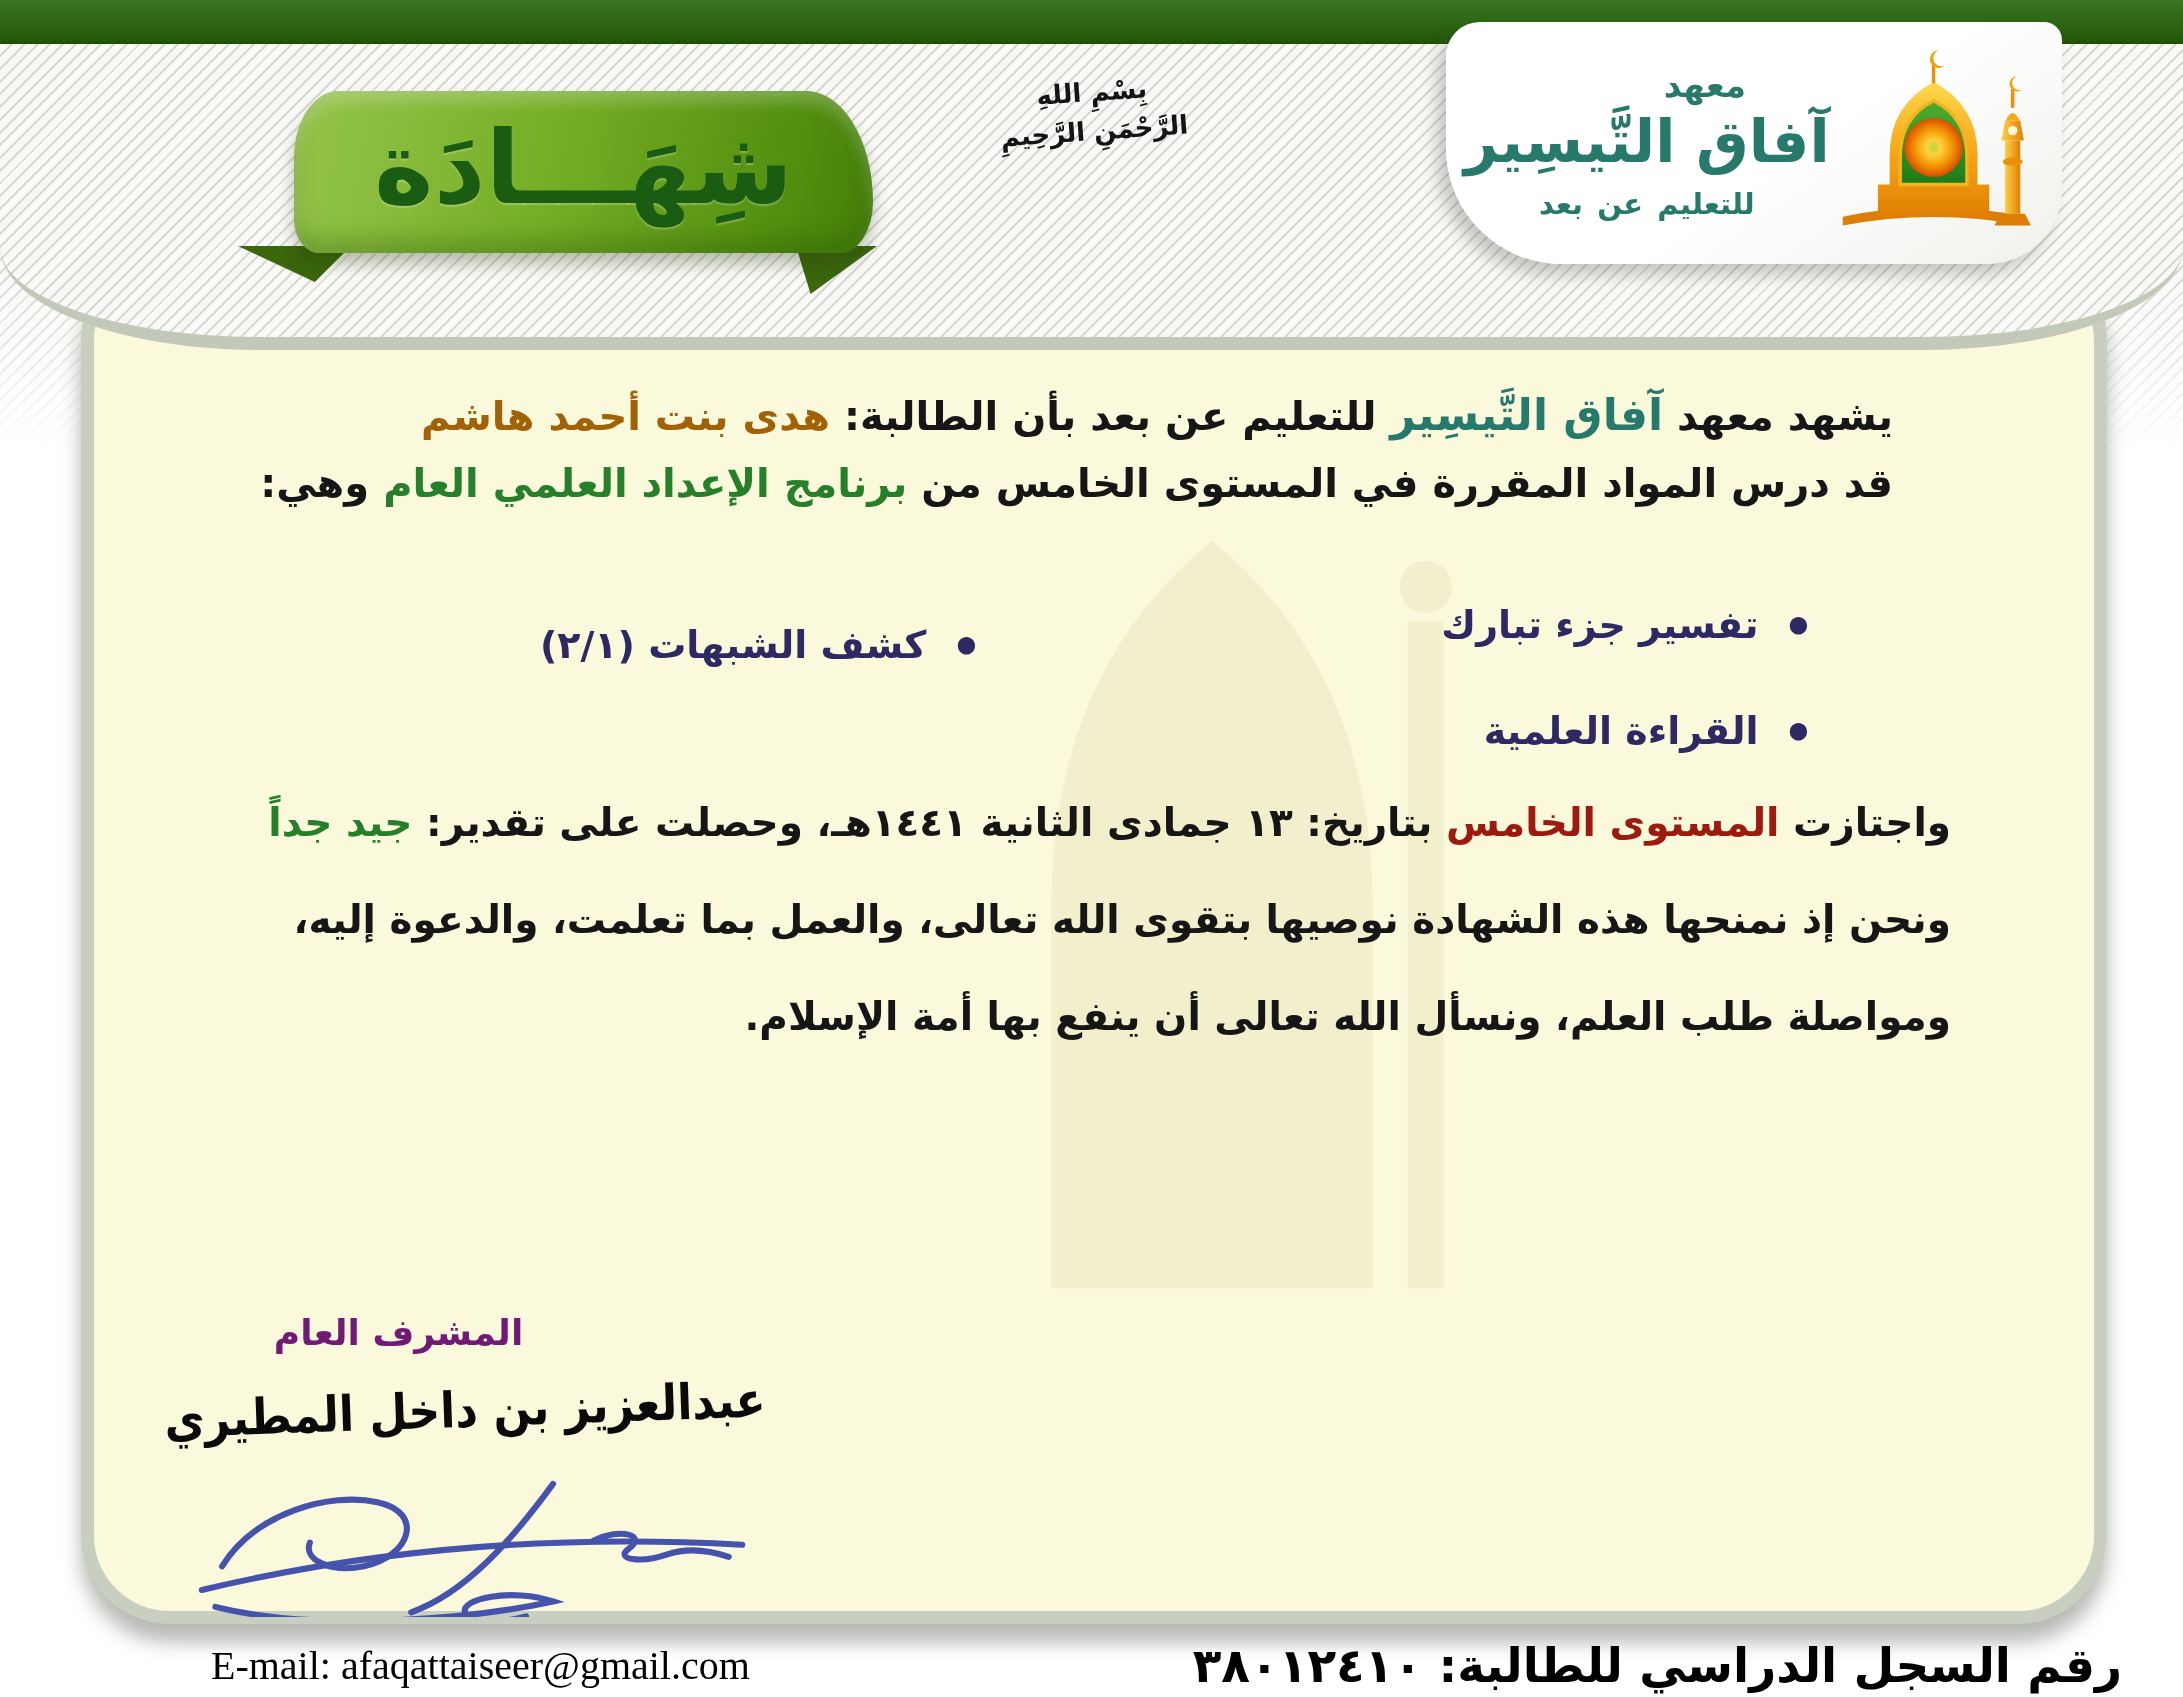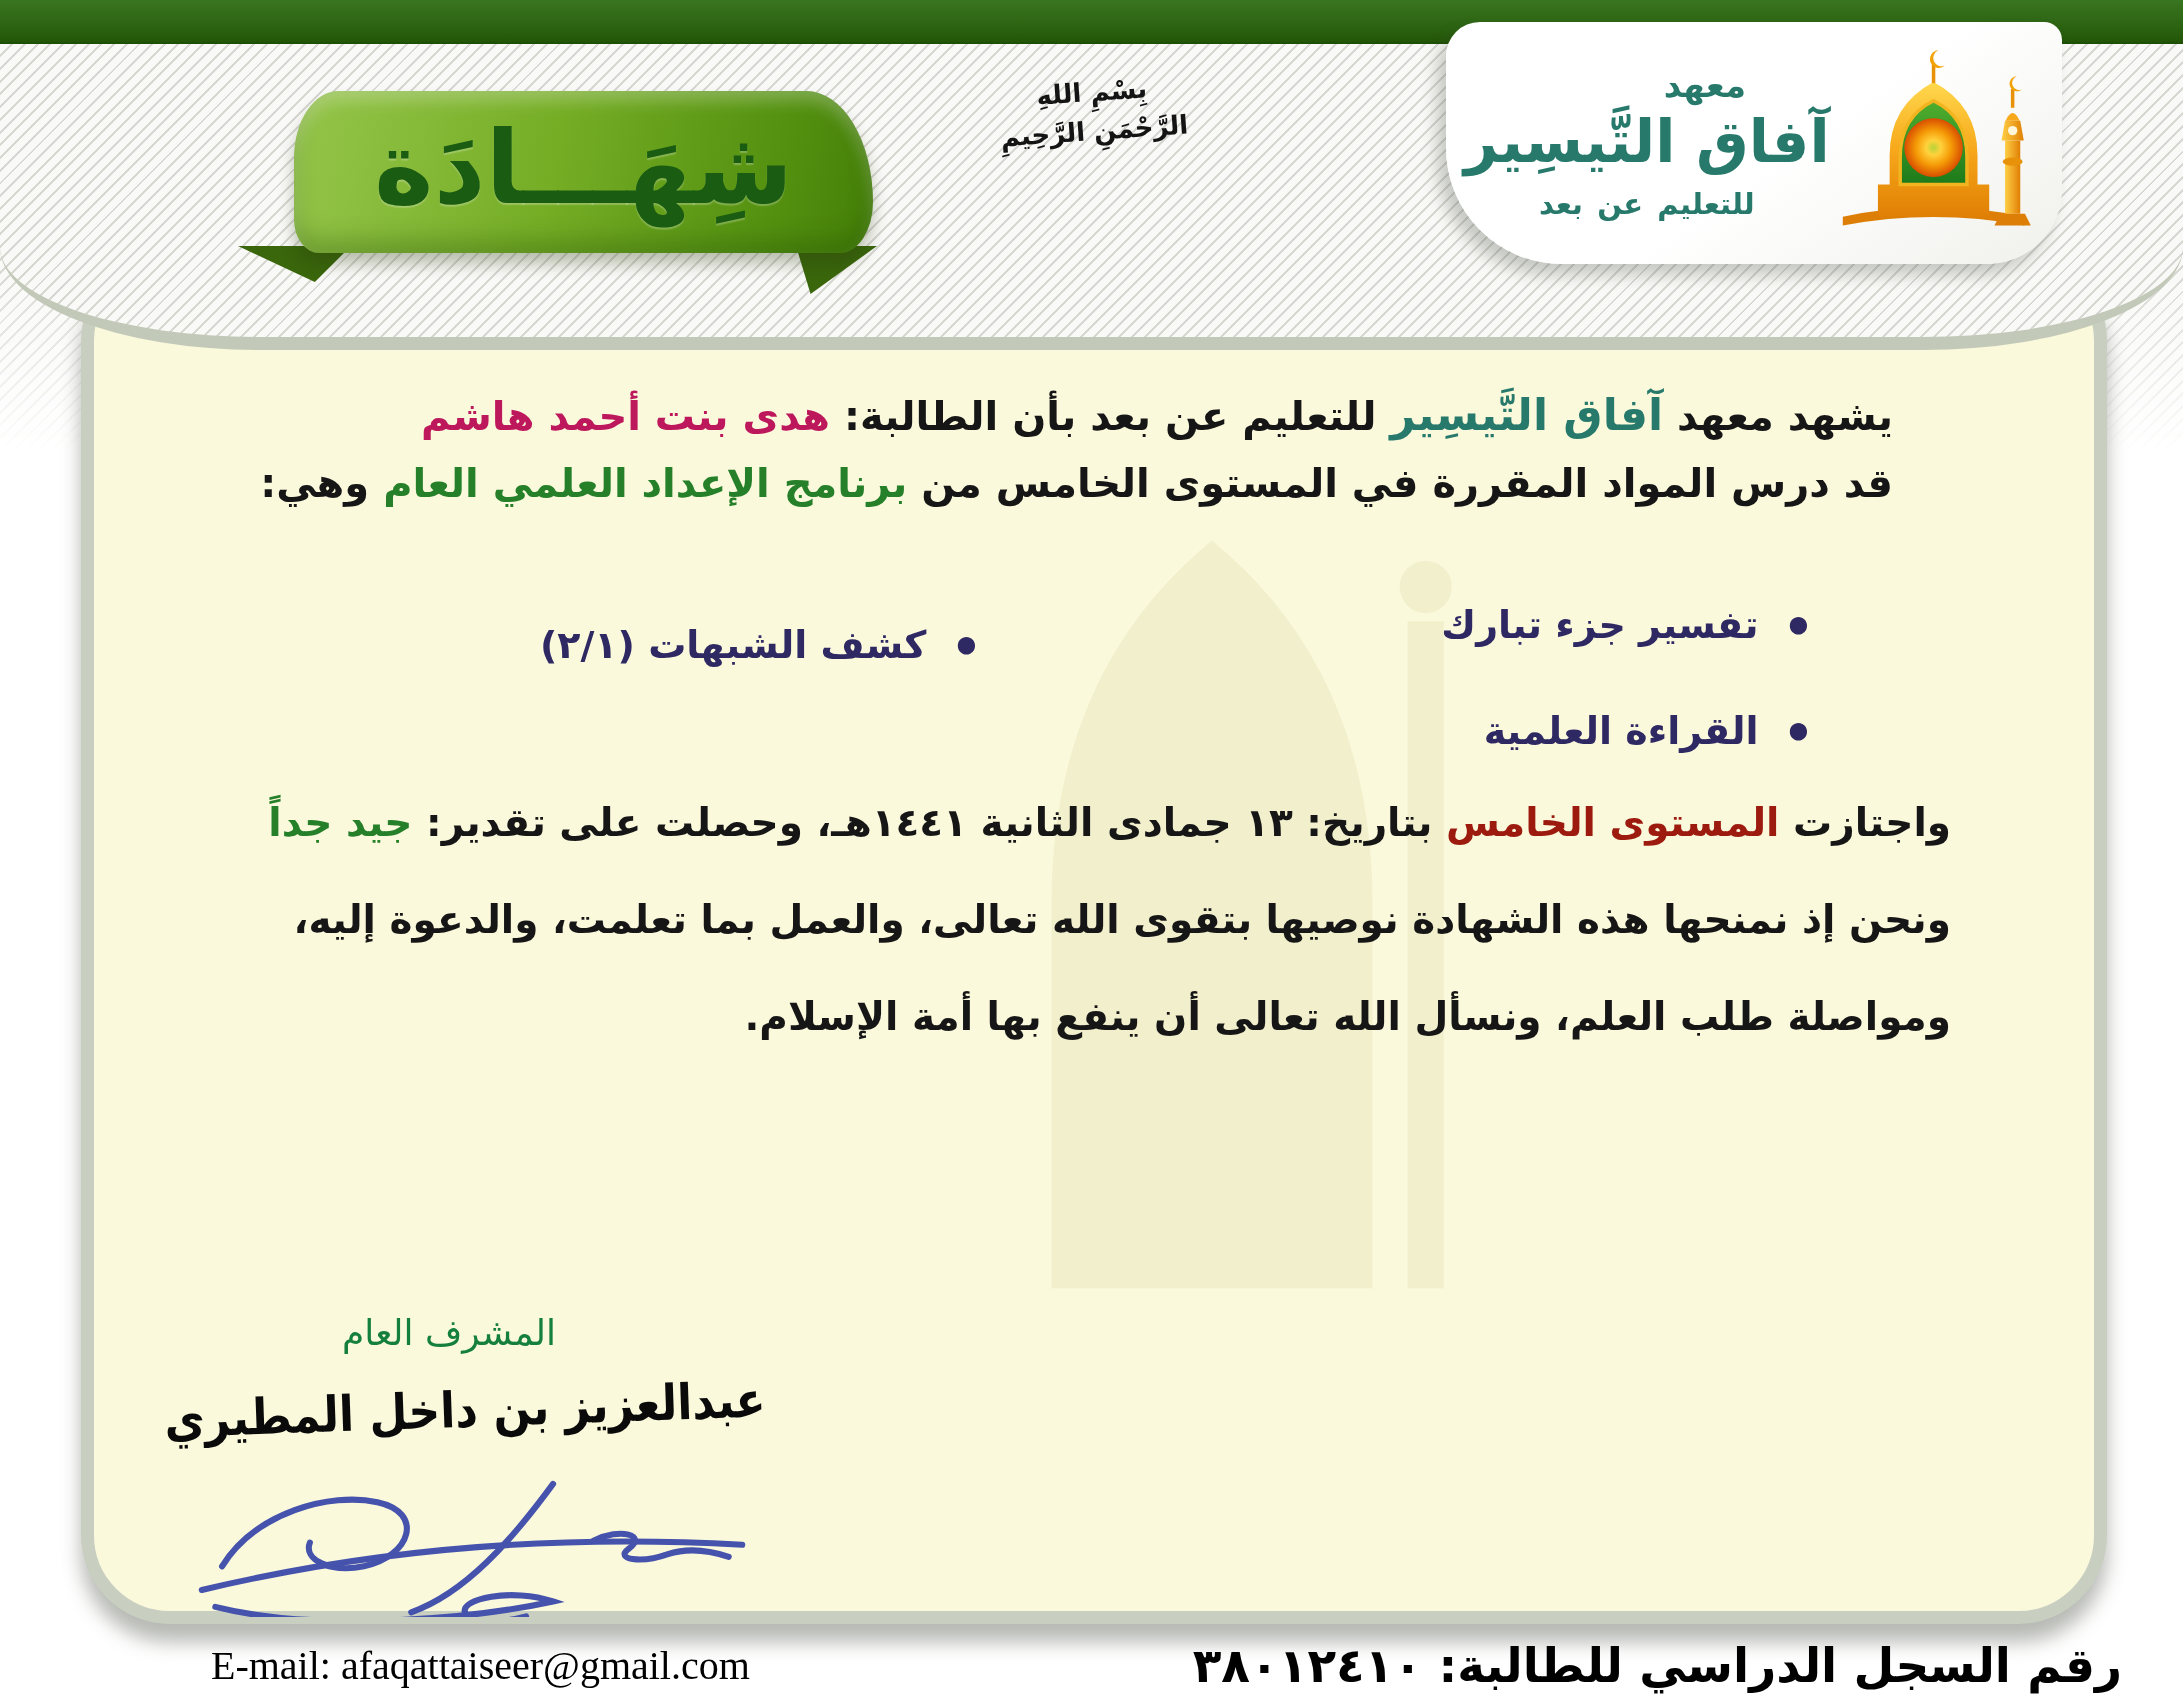--- a/index.html
+++ b/index.html
@@ -66,35 +66,35 @@
   .logo-text{flex:1.25;text-align:center;color:#277a6b;direction:rtl;}
   .logo-prefix{font-size:34px;font-weight:bold;padding-left:116px;}
   .logo-name{font-size:59px;font-weight:bold;margin-top:2.7px;white-space:nowrap;}
   .logo-tagline{font-size:29px;font-weight:bold;margin-top:11px;word-spacing:4.1px;}
   .mosque{flex:1;display:flex;justify-content:center;align-items:center;}
   
   .content{position:absolute;left:175px;right:194px;top:381px;z-index:6;direction:rtl;color:#161616;}
   .intro{padding-right:96px;font-size:40px;font-weight:bold;line-height:67px;}
   .intro-line{white-space:nowrap;}
   .inst{color:#277a6b;font-size:44px;}
-  .student{color:#be185d;}
+  .student{color:#a16207;}
   .program{color:#26802a;}
   .courses{margin-top:86px;padding-right:175px;display:flex;font-size:38px;font-weight:bold;color:#2f2963;}
   .col1{width:832px;flex:none;}
   .col2{flex:1;}
   .course{margin-bottom:62px;white-space:nowrap;}
   .course:last-child{margin-bottom:0;margin-top:20px;}
   .dot{font-size:49px;line-height:0;vertical-align:-5.5px;margin-left:11px;}
   .closing{margin-top:20.5px;padding-right:38px;font-size:39px;font-weight:bold;line-height:97px;}
   .closing-line{white-space:nowrap;}
   .level{color:#9c1a0e;}
   .grade{color:#26802a;}
   
-  .sig-title{position:absolute;left:241px;top:1312px;width:315px;z-index:6;text-align:right;
-    font-size:36px;font-weight:normal;color:#15803d;direction:rtl;}
+  .sig-title{position:absolute;left:241px;top:1312px;width:315px;z-index:6;text-align:center;
+    font-size:36px;font-weight:bold;color:#701a75;direction:rtl;}
   .sig-name{position:absolute;left:164px;top:1384px;width:602px;z-index:6;text-align:center;
     font-size:44px;font-weight:bold;color:#0a0a0a;direction:rtl;
     transform:rotate(-2deg) scaleY(1.12);}
   .sig-scribble{position:absolute;left:171px;top:1465px;width:602px;height:152px;z-index:7;}
   
   .footer-email{position:absolute;left:211px;top:1642px;z-index:6;color:#000;
     font-family:"Liberation Serif",serif;font-size:40px;}
   .footer-record{position:absolute;right:61px;top:1638px;z-index:6;color:#000;direction:rtl;
     font-size:47px;font-weight:bold;}
 </style>

